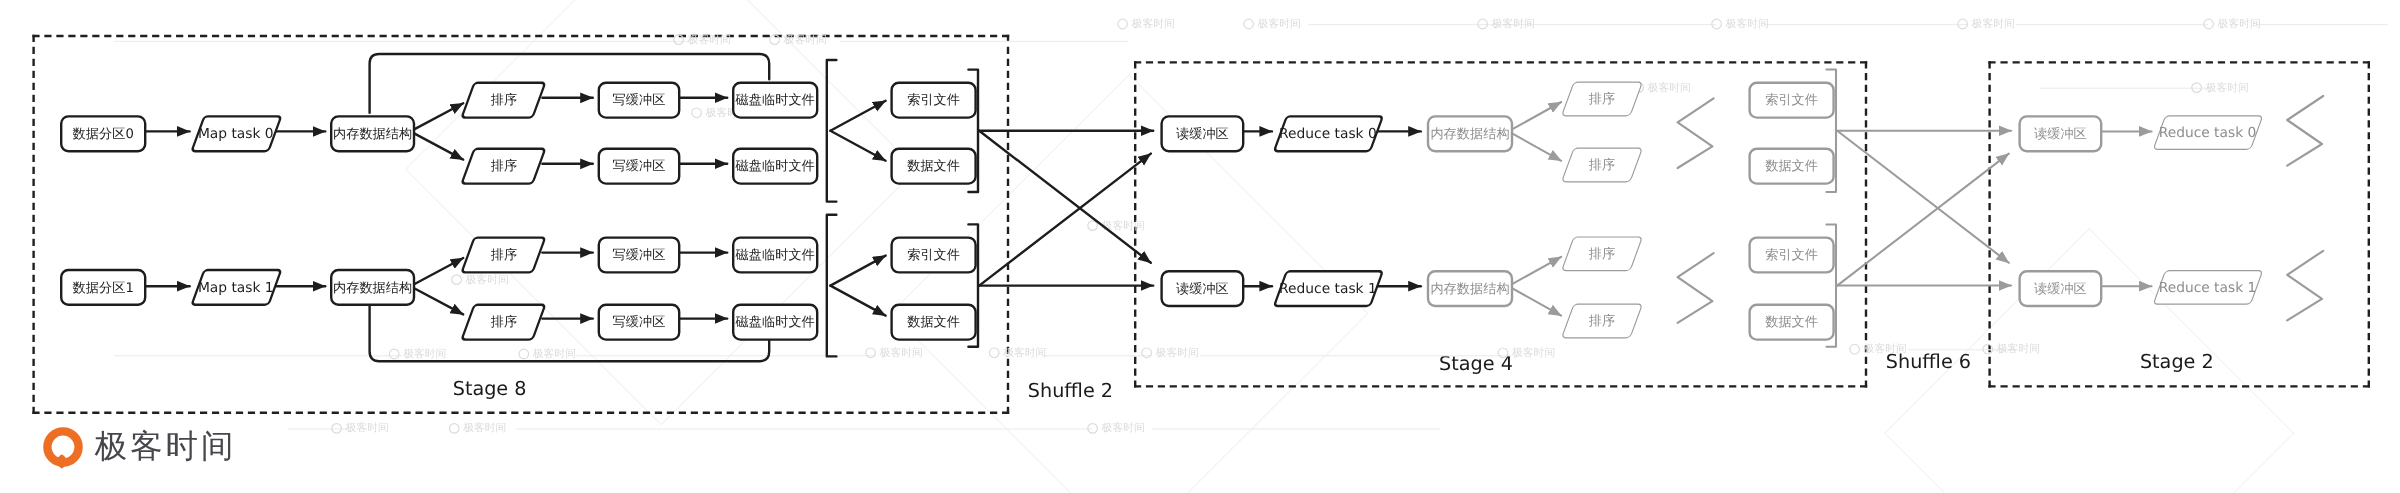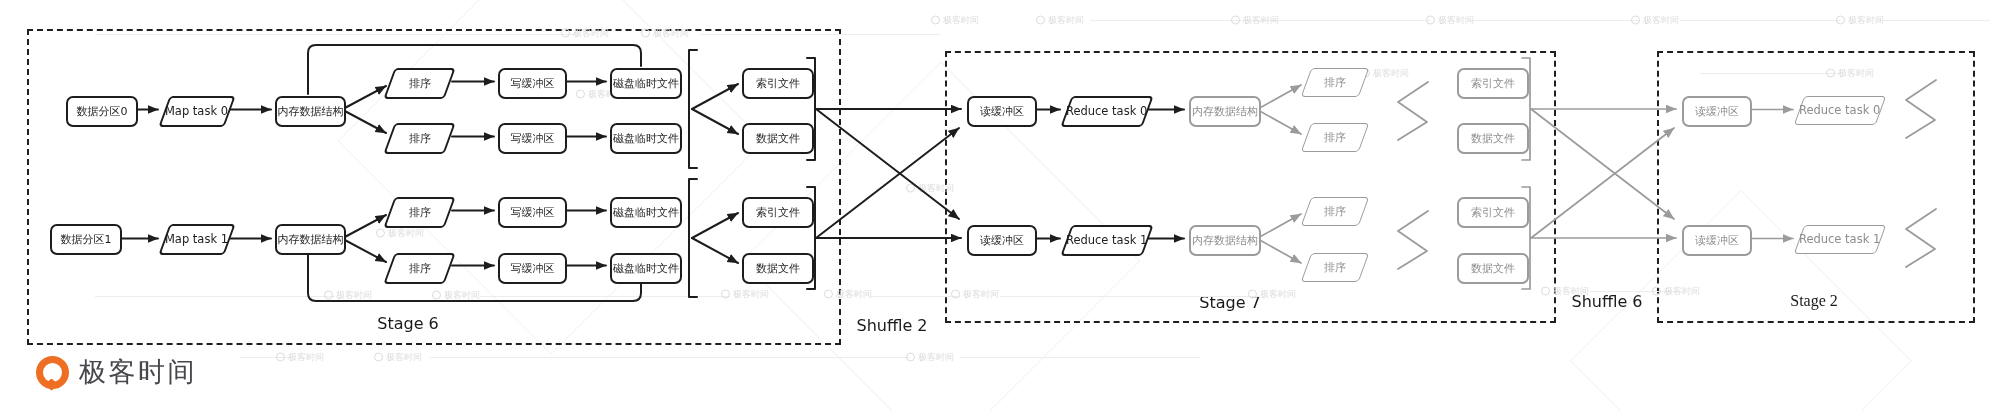--- a/index.html
+++ b/index.html
@@ -37,25 +37,25 @@
 <div id="canvas">
 
   <div class="diamond" style="left:400px;top:-10px;width:300px;height:300px;"></div>
   <div class="diamond" style="left:800px;top:120px;width:280px;height:280px;"></div>
   <div class="diamond" style="left:1620px;top:240px;width:240px;height:240px;"></div>
 
   <div class="stage-box" style="left:27px;top:29px;width:810px;height:312px;"></div>
   <div class="stage-box" style="left:945px;top:51px;width:607px;height:268px;"></div>
   <div class="stage-box" style="left:1657px;top:51px;width:314px;height:268px;"></div>
 
-  <div class="stage-label" style="left:408px;top:314px;">Stage 6</div>
+  <div class="stage-label" style="left:408px;top:314px;">Stage 8</div>
   <div class="stage-label" style="left:892px;top:316px;">Shuffle 2</div>
-  <div class="stage-label" style="left:1230px;top:293px;">Stage 7</div>
+  <div class="stage-label" style="left:1230px;top:293px;">Stage 4</div>
   <div class="stage-label" style="left:1607px;top:292px;">Shuffle 6</div>
-  <div class="stage-label" style="left:1814px;top:292px;font-family:Liberation Serif, serif;">Stage 2</div>
+  <div class="stage-label" style="left:1814px;top:292px;">Stage 2</div>
 
   <svg id="wires" width="2000" height="411" viewBox="0 0 2000 411">
     <defs>
       <marker id="ab" markerUnits="userSpaceOnUse" markerWidth="12" markerHeight="10" refX="10.5" refY="4.5" orient="auto">
         <path d="M0,0 L11,4.5 L0,9 Z" fill="#1d1d1d"></path>
       </marker>
       <marker id="ag" markerUnits="userSpaceOnUse" markerWidth="12" markerHeight="10" refX="10.5" refY="4.5" orient="auto">
         <path d="M0,0 L11,4.5 L0,9 Z" fill="#9b9b9b"></path>
       </marker>
     </defs>
@@ -105,21 +105,21 @@
       <path d="M807,187 L815,187 L815,289 L807,289" fill="none" stroke="#1d1d1d" stroke-width="2" stroke-linecap="round" stroke-linejoin="round"></path>
       <path d="M1522,58 L1530,58 L1530,160 L1522,160" fill="none" stroke="#9b9b9b" stroke-width="1.7" stroke-linecap="round" stroke-linejoin="round"></path>
       <path d="M1522,187 L1530,187 L1530,289 L1522,289" fill="none" stroke="#9b9b9b" stroke-width="1.7" stroke-linecap="round" stroke-linejoin="round"></path>
       <path d="M1428,82 L1398,102 L1427,122 L1398,140" fill="none" stroke="#9b9b9b" stroke-width="1.8" stroke-linecap="round" stroke-linejoin="round"></path>
       <path d="M1428,211 L1398,231 L1427,251 L1398,269" fill="none" stroke="#9b9b9b" stroke-width="1.8" stroke-linecap="round" stroke-linejoin="round"></path>
       <path d="M1936,80 L1906,100 L1935,120 L1906,138" fill="none" stroke="#9b9b9b" stroke-width="1.8" stroke-linecap="round" stroke-linejoin="round"></path>
       <path d="M1936,209 L1906,229 L1935,249 L1906,267" fill="none" stroke="#9b9b9b" stroke-width="1.8" stroke-linecap="round" stroke-linejoin="round"></path>
     </svg>
 
   <div id="nodes">
-      <div class="node" style="left: 66px; top: 96px; width: 68px; height: 27px;">
+      <div class="node" style="left: 50px; top: 96px; width: 68px; height: 27px;">
         <span class="lbl">数据分区0</span>
       </div>
       <div class="node para latin" style="left: 164px; top: 96px; width: 62px; height: 27px;">
         <span class="lbl">Map task 0</span>
       </div>
       <div class="node" style="left: 275px; top: 96px; width: 67px; height: 27px;">
         <span class="lbl">内存数据结构</span>
       </div>
       <div class="node para" style="left: 389px; top: 68px; width: 57px; height: 27px;">
         <span class="lbl">排序</span>

